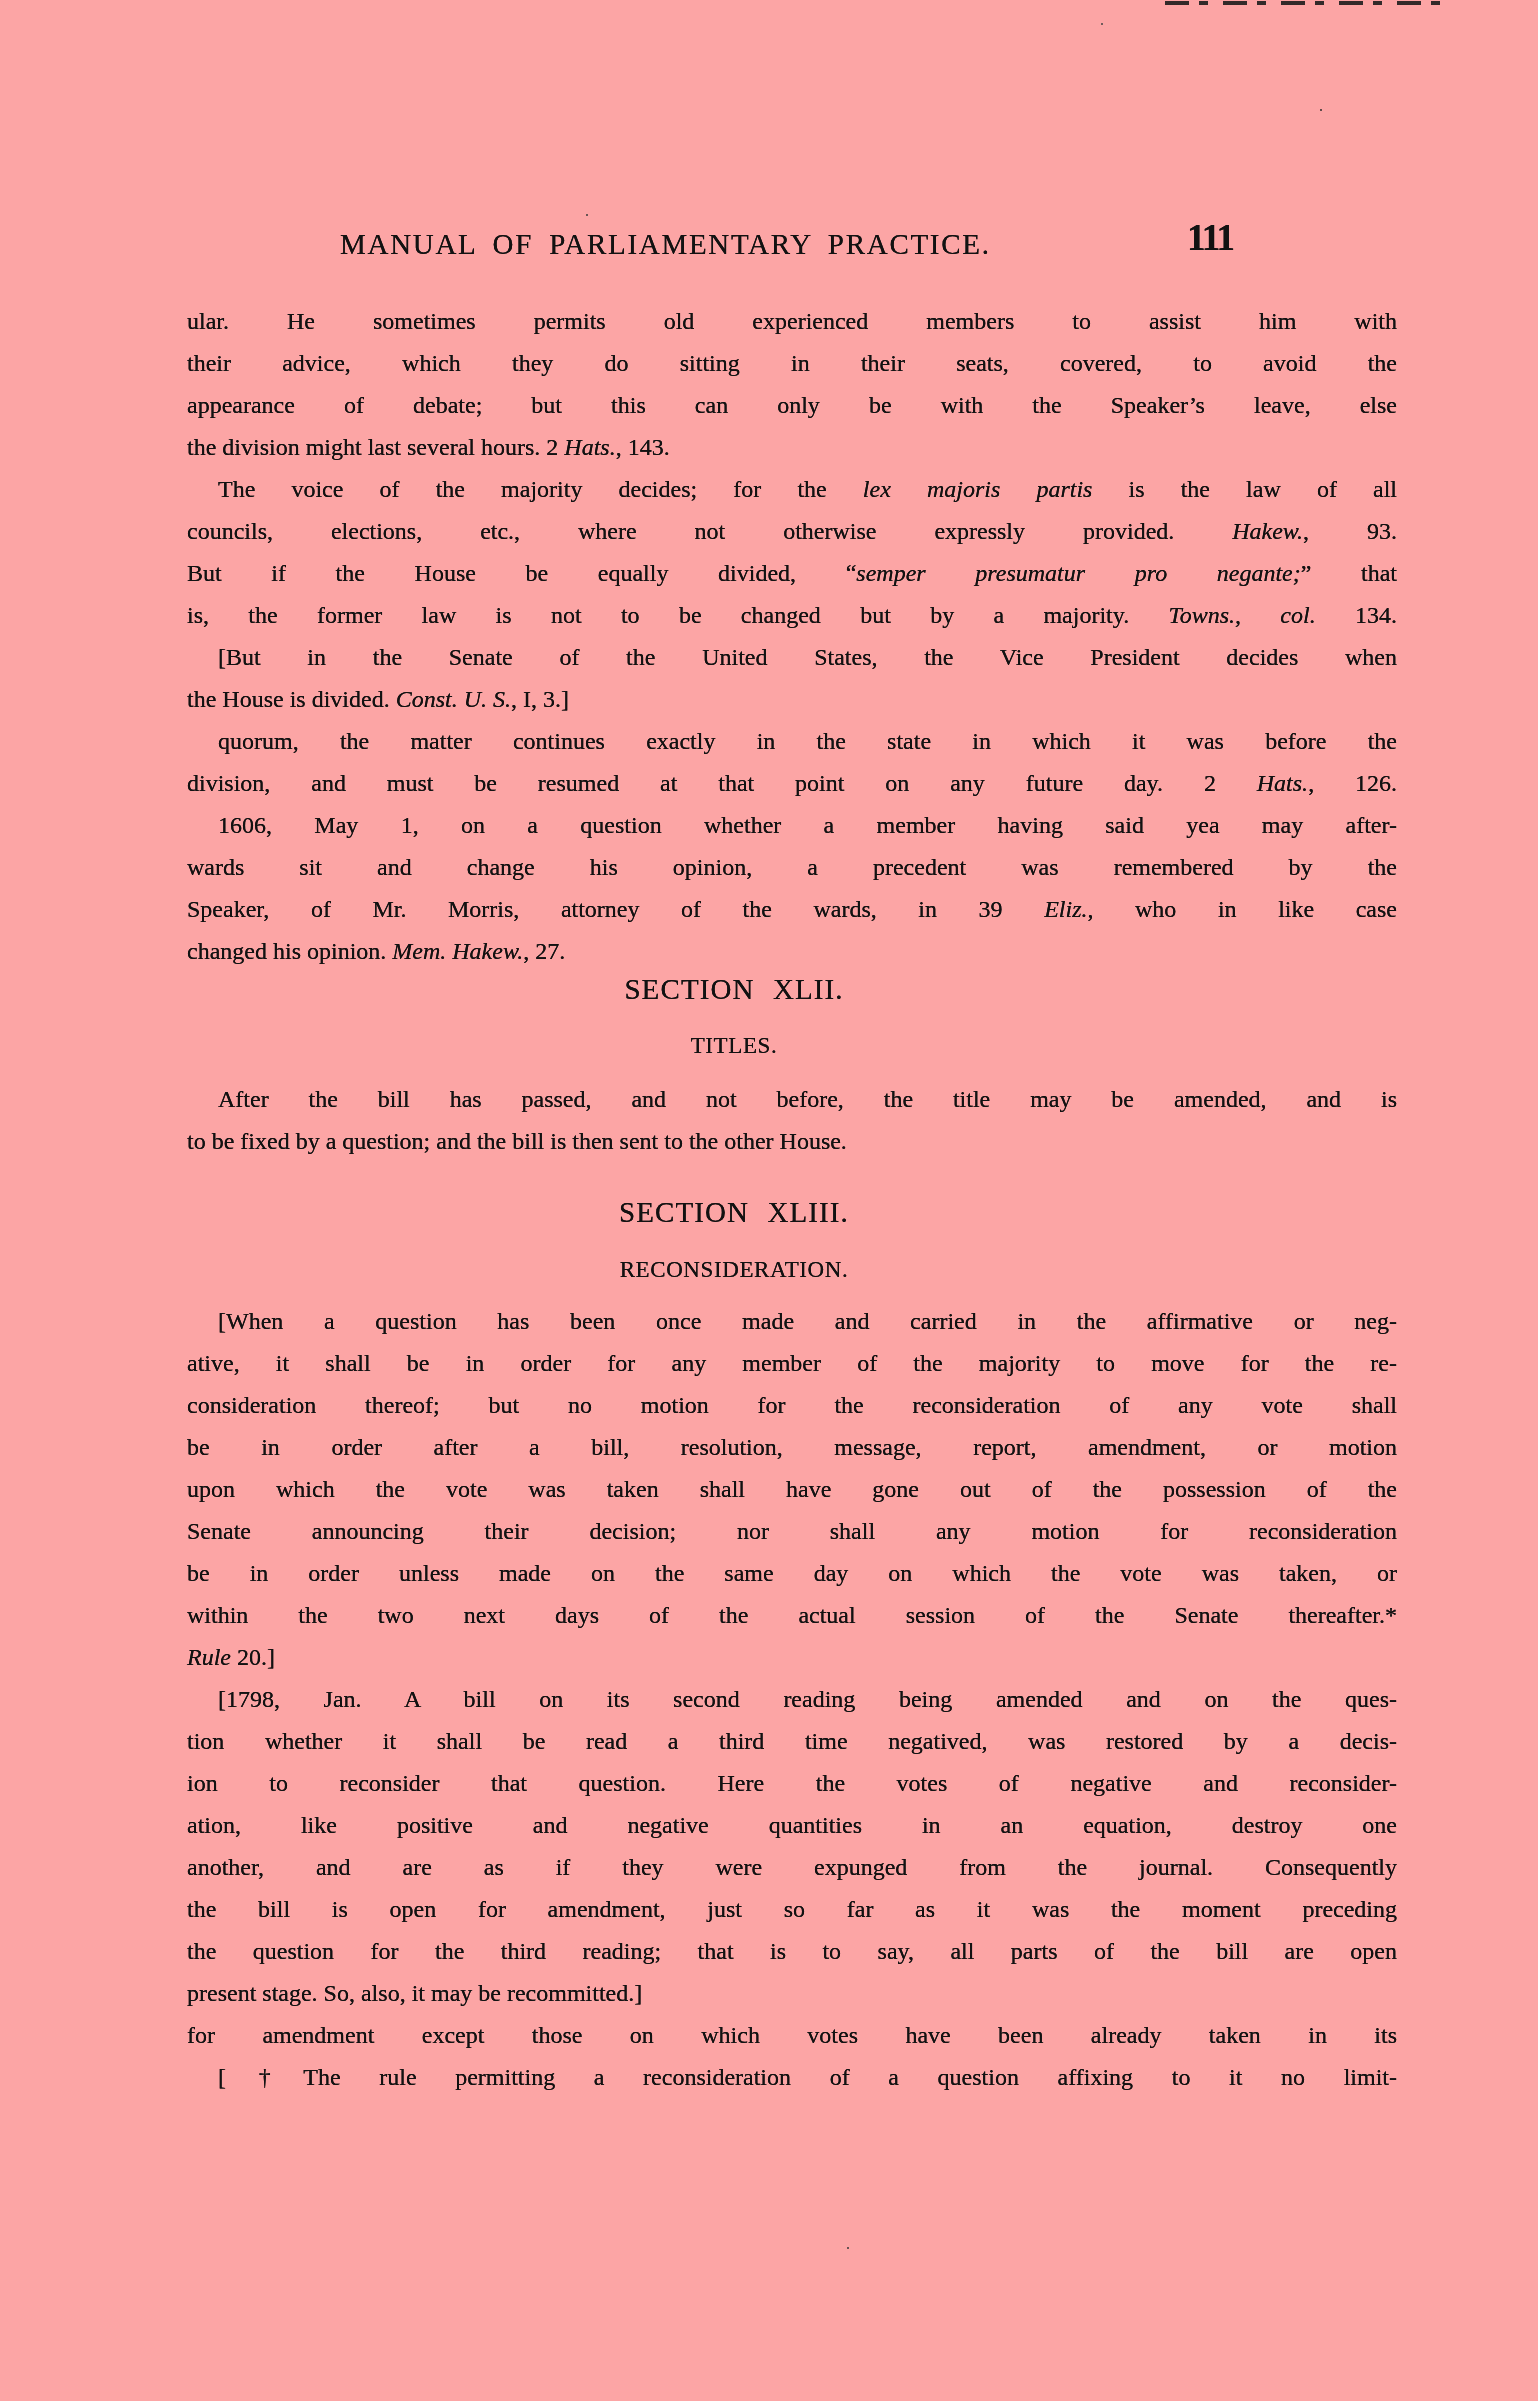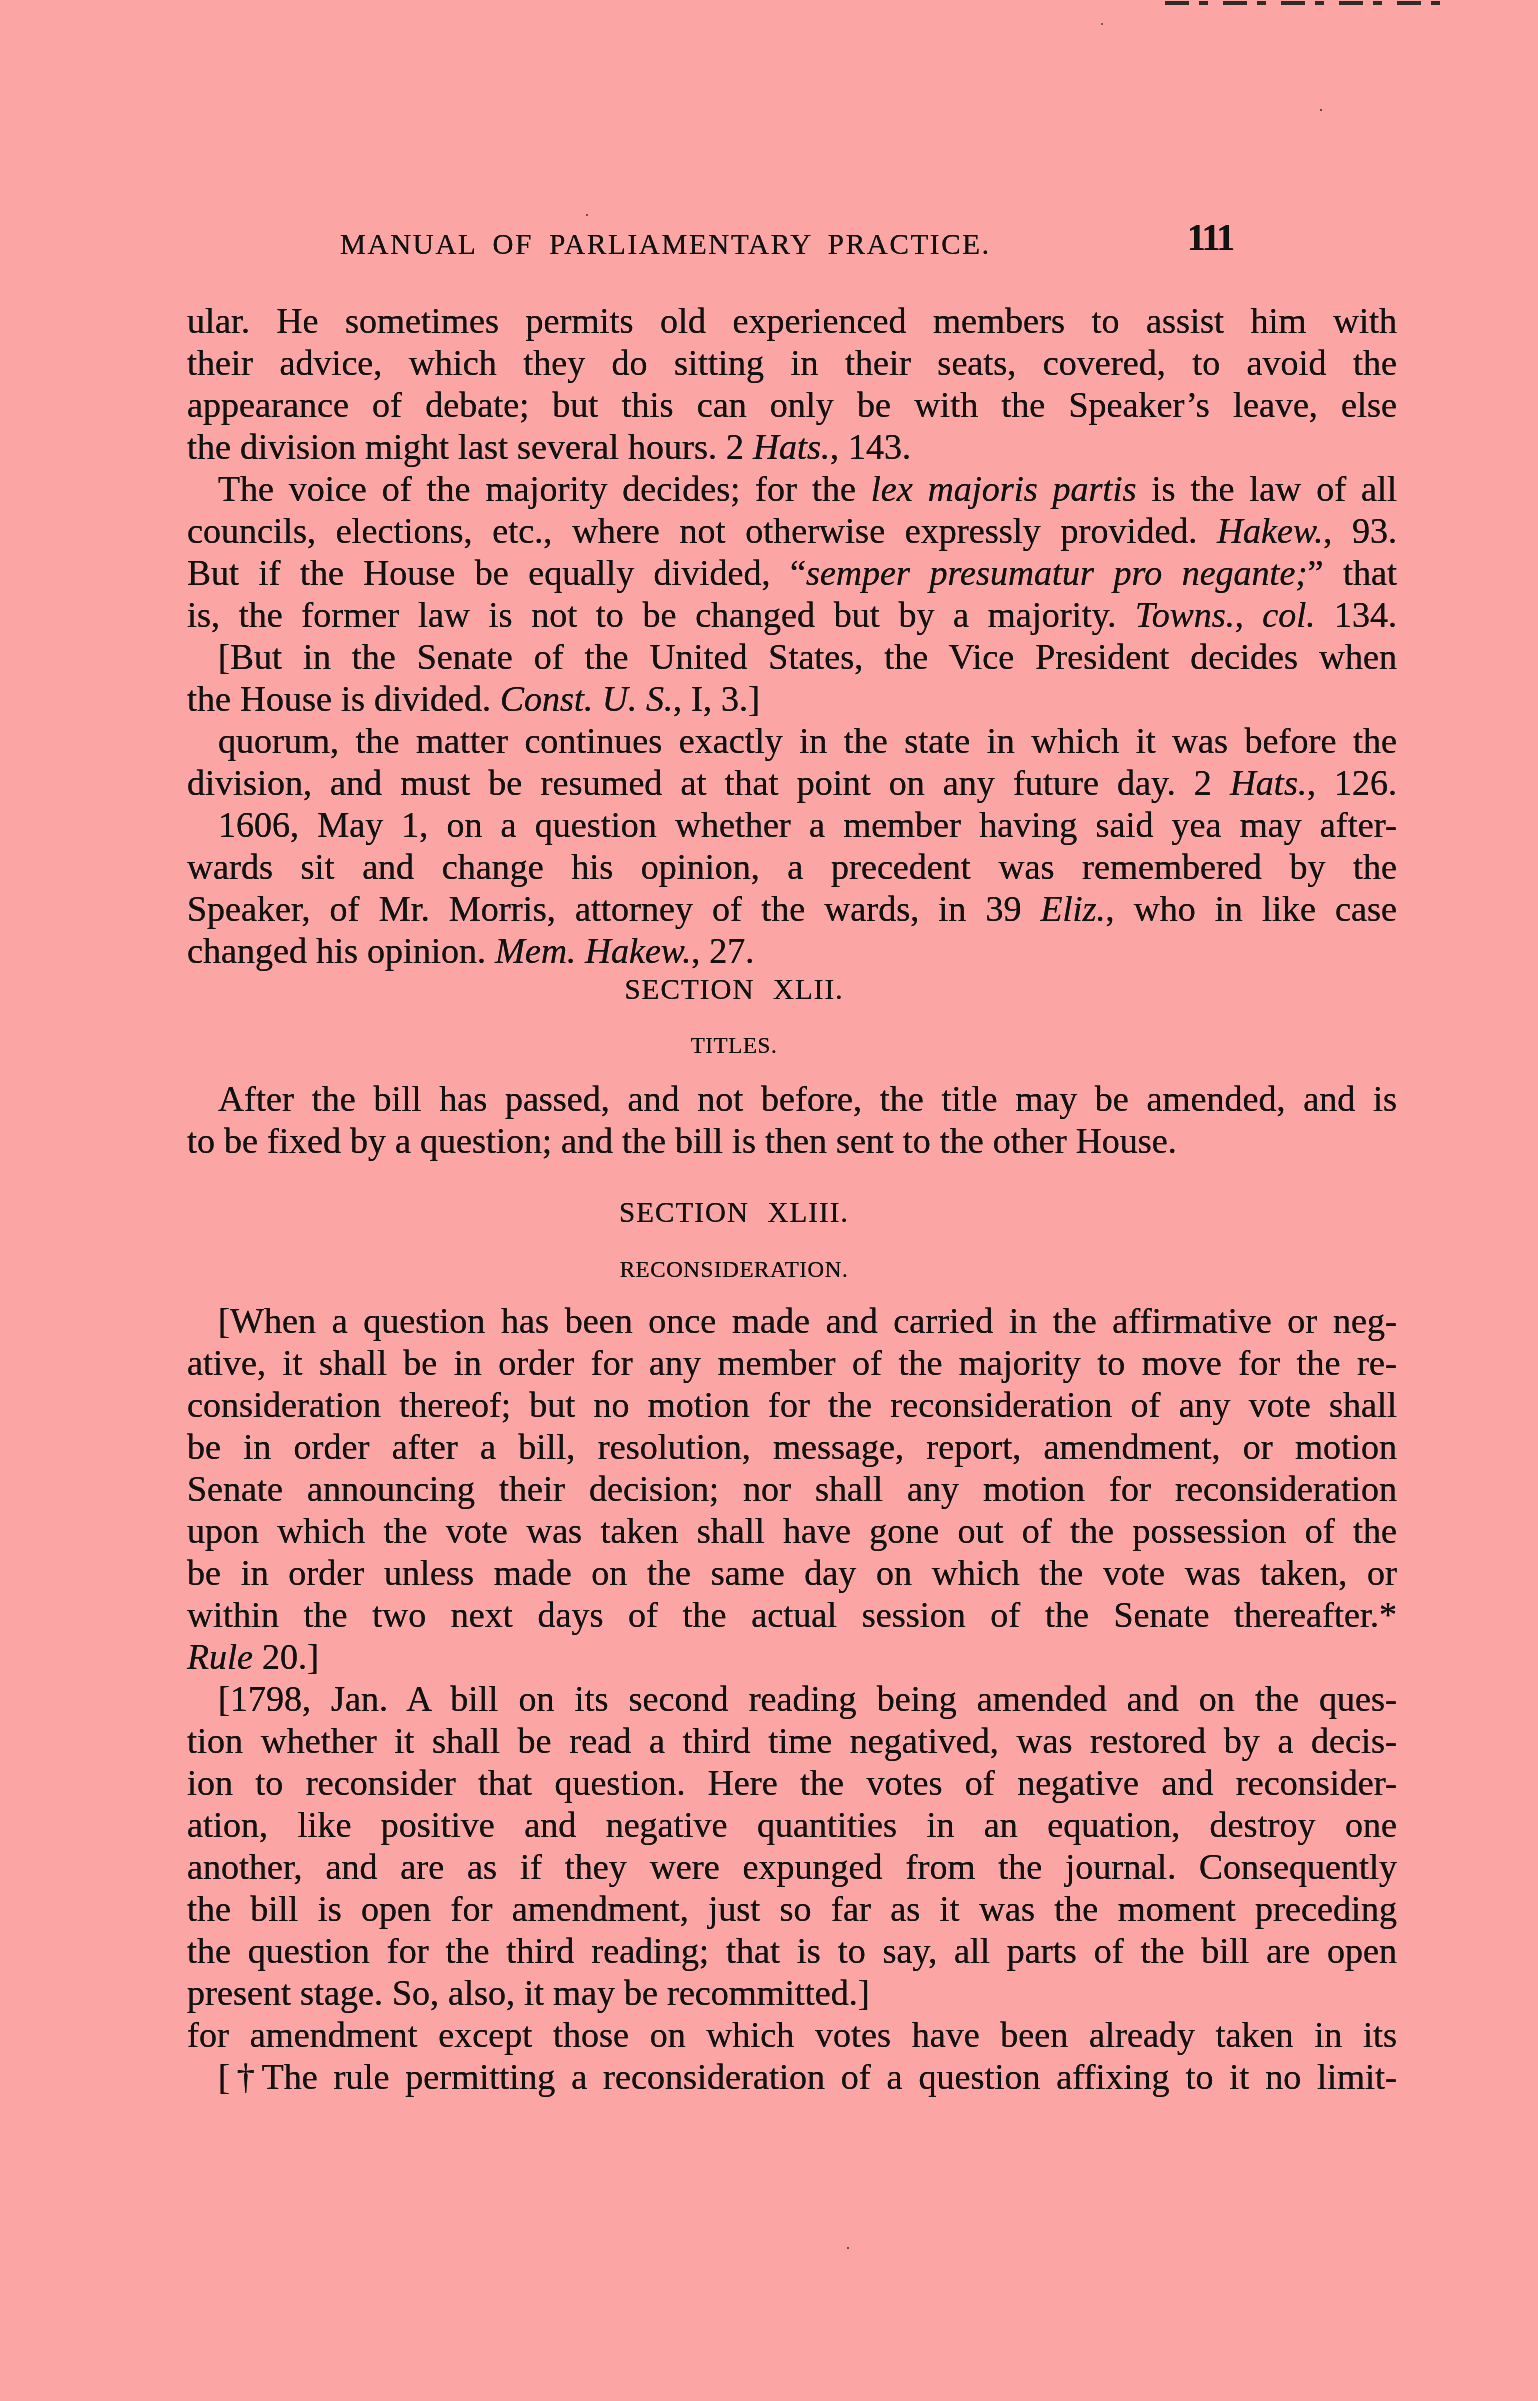--- a/index.html
+++ b/index.html
@@ -59,21 +59,21 @@
     text-shadow: 0 0 0.3px currentColor;
   }
 
   
   .body-column {
     position: absolute;
     left: 187px; top: 300px;
     width: 1210px;
   }
 
-  .para { font-size: 36px; line-height: 42px; }
+  .para { font-size: 24px; line-height: 42px; }
   .line {
     text-align: justify;
     text-align-last: justify;
     white-space: nowrap;
     text-shadow: 0 0 0.3px currentColor;
   }
   .line.endline { text-align-last: left; }
   .para.indent .line:first-child { text-indent: 31px; }
 
   .section-heading, .subsection-heading {
@@ -151,22 +151,22 @@
         <div class="line">After the bill has passed, and not before, the title may be amended, and is</div>
         <div class="line endline">to be fixed by a question; and the bill is then sent to the other House.</div>
       </div>
       <div class="section-heading b8">SECTION XLIII.</div>
       <div class="subsection-heading b9">RECONSIDERATION.</div>
       <div class="para b10 indent">
         <div class="line">[When a question has been once made and carried in the affirmative or neg-</div>
         <div class="line">ative, it shall be in order for any member of the majority to move for the re-</div>
         <div class="line">consideration thereof; but no motion for the reconsideration of any vote shall</div>
         <div class="line">be in order after a bill, resolution, message, report, amendment, or motion</div>
+        <div class="line">upon which the vote was taken shall have gone out of the possession of the</div>
         <div class="line">Senate announcing their decision; nor shall any motion for reconsideration</div>
-        <div class="line">upon which the vote was taken shall have gone out of the possession of the</div>
         <div class="line">be in order unless made on the same day on which the vote was taken, or</div>
         <div class="line">within the two next days of the actual session of the Senate thereafter.*</div>
         <div class="line endline"><i>Rule</i> 20.]</div>
       </div>
       <div class="para b11 indent">
         <div class="line">[1798, Jan. A bill on its second reading being amended and on the ques-</div>
         <div class="line">tion whether it shall be read a third time negatived, was restored by a decis-</div>
         <div class="line">ion to reconsider that question. Here the votes of negative and reconsider-</div>
         <div class="line">ation, like positive and negative quantities in an equation, destroy one</div>
         <div class="line">another, and are as if they were expunged from the journal. Consequently</div>

